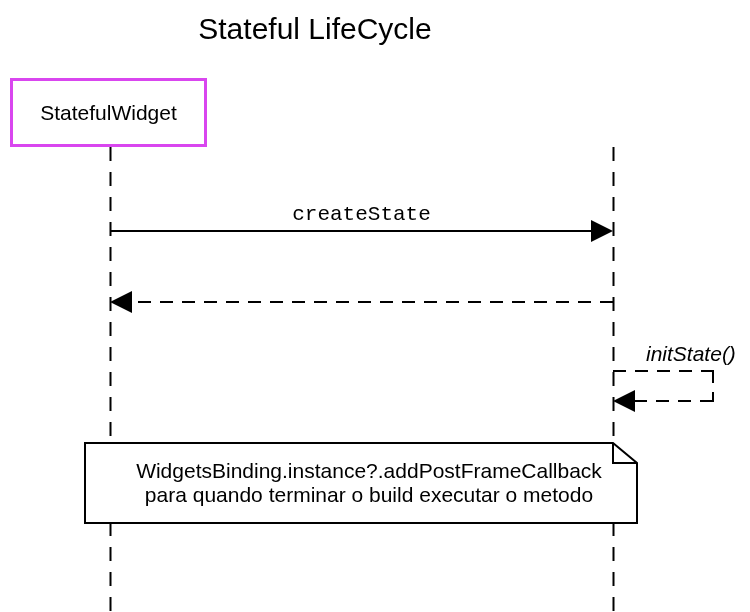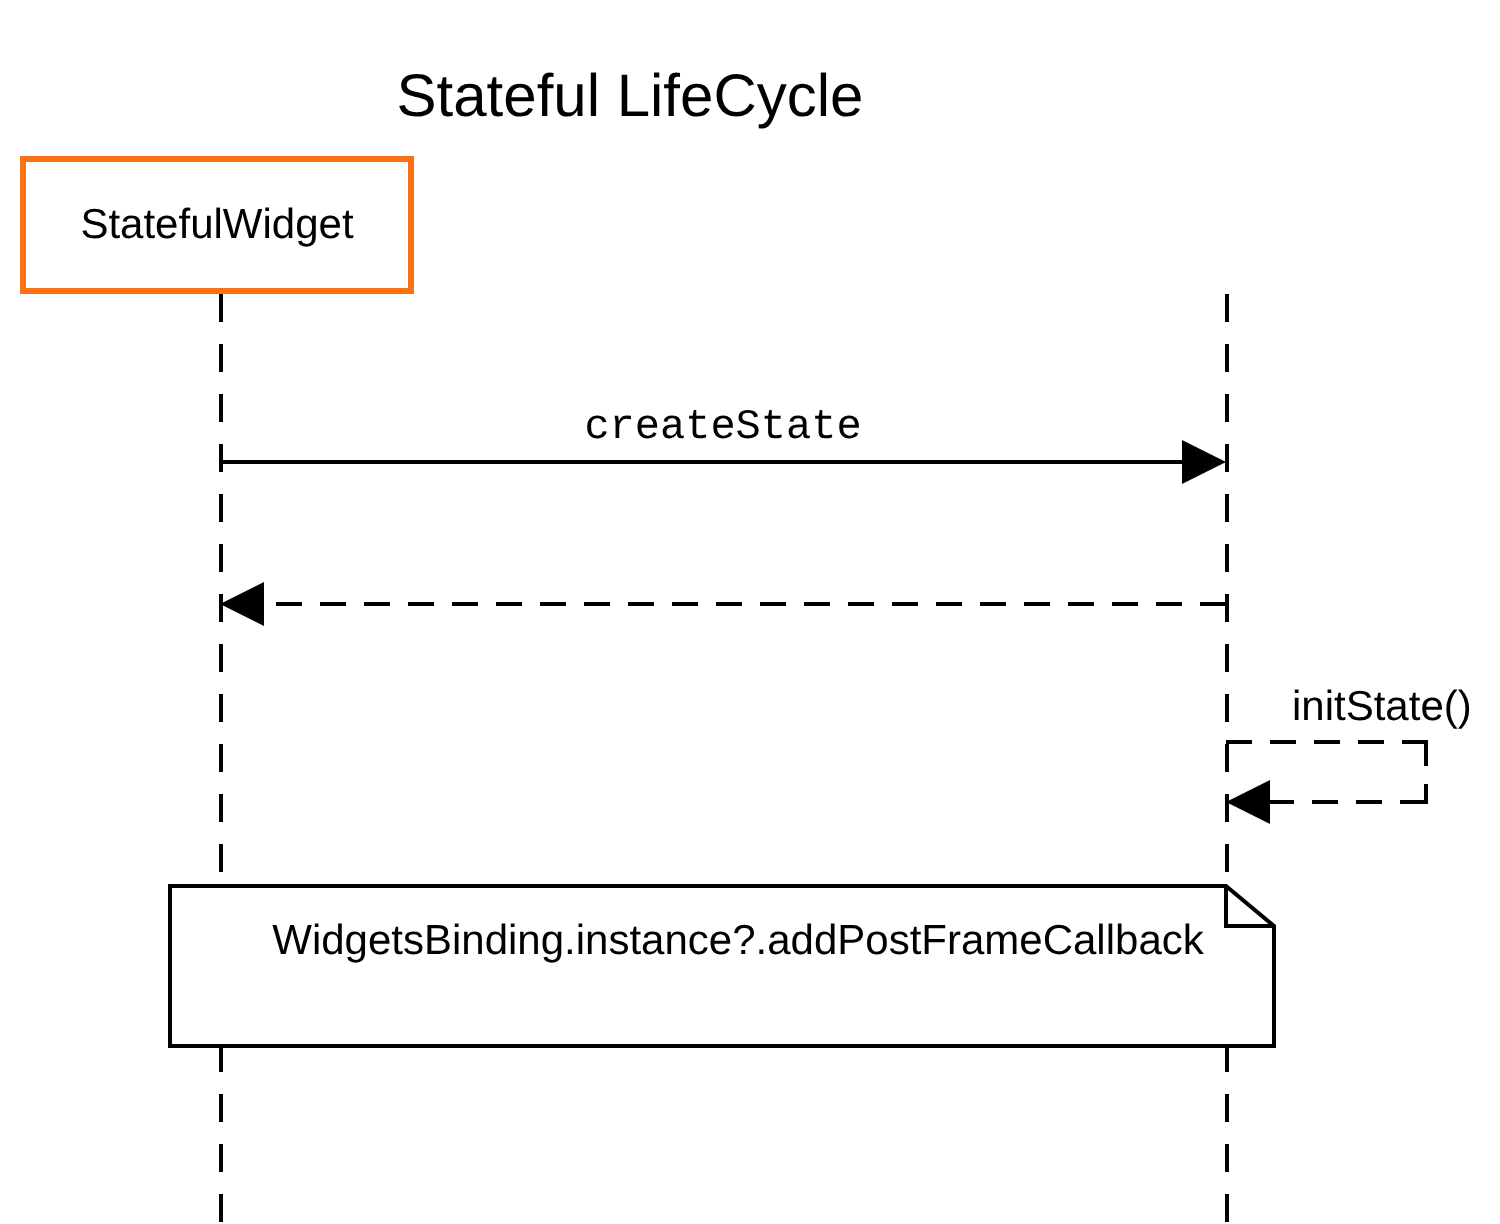--- a/index.html
+++ b/index.html
@@ -24,28 +24,27 @@
   .diagram-title {
     position: absolute;
     top: 12px;
     left: 0;
     width: 630px;
     text-align: center;
     font-size: 30px;
     line-height: 34px;
     font-weight: 400;
     letter-spacing: 0;
-    margin-top: 20px;
   }
   .participant {
     position: absolute;
     top: 78px;
     height: 69px;
     box-sizing: border-box;
-    border: 3px solid #f97316;
+    border: 3px solid #d946ef;
     background: #ffffff;
     display: flex;
     align-items: center;
     justify-content: center;
     font-size: 21px;
   }
   .participant.left  { left: 10px;  width: 197px; }
   .participant.right { left: 560px; width: 107px; }
   .msg-label {
     position: absolute;
@@ -57,20 +56,21 @@
     left: 110px;
     top: 203px;
     width: 503px;
     text-align: center;
     font-family: Liberation Mono, monospace;
   }
   .msg-label.init {
     left: 646px;
     top: 342px;
     text-align: left;
+    font-style: italic;
   }
   .note-text {
     position: absolute;
     left: 85px;
     top: 459px;
     width: 552px;
     text-align: center;
     font-size: 21px;
     line-height: 24px;
   }
@@ -105,15 +105,16 @@
 
   <div class="participant left">
     <span>StatefulWidget</span>
   </div>
 
   <div class="msg-label create">createState</div>
   <div class="msg-label init">initState()</div>
 
   <div class="note-text">
     <div>WidgetsBinding.instance?.addPostFrameCallback</div>
+    <div>para quando terminar o build executar o metodo</div>
   </div>
 
 </div>
 
 </body></html>

